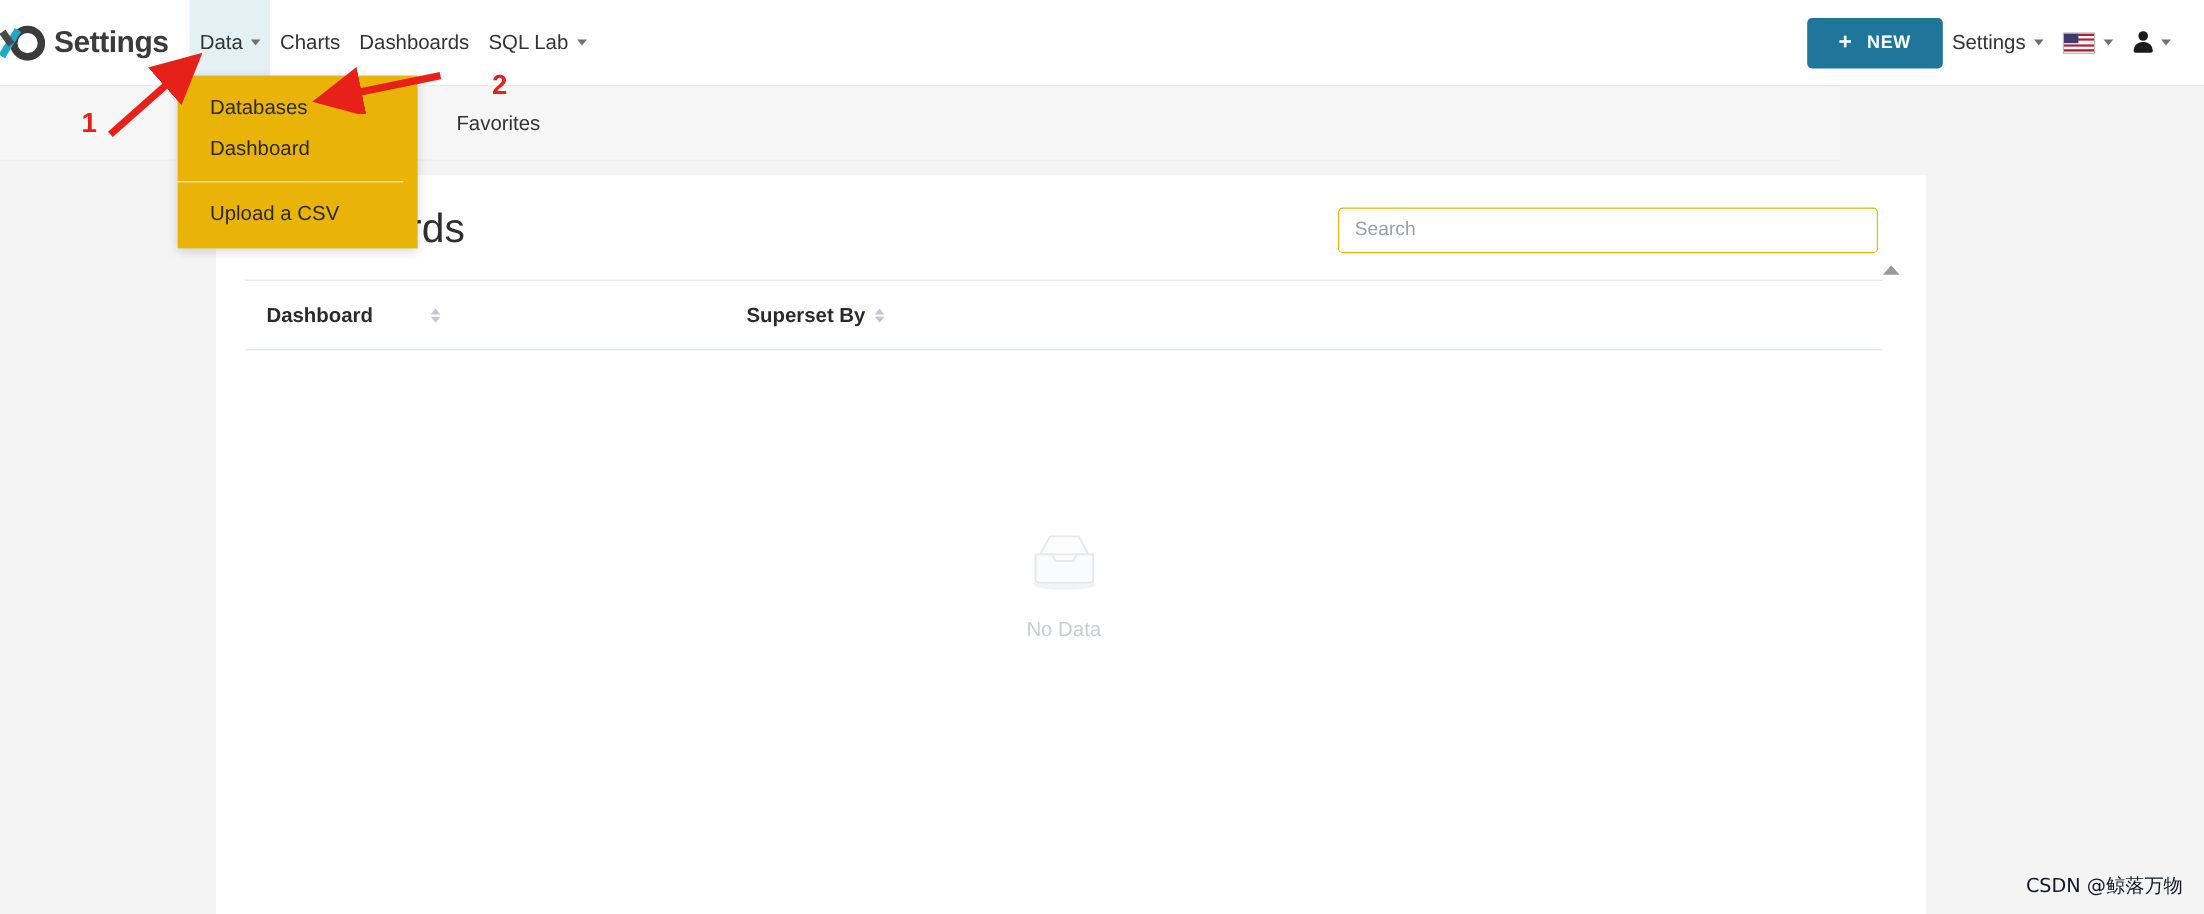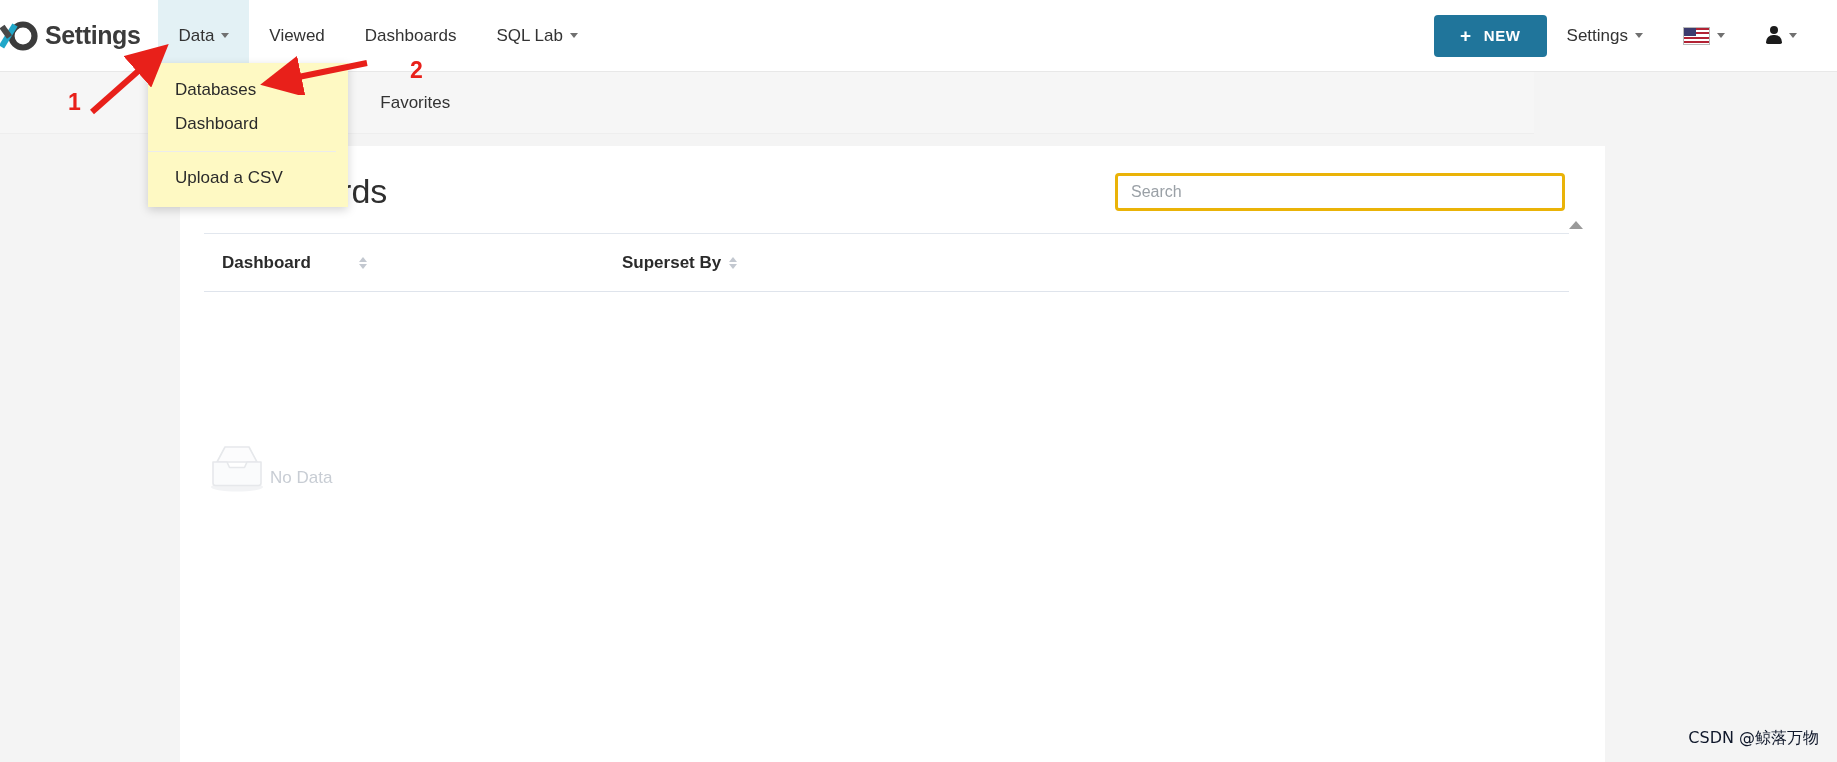--- a/index.html
+++ b/index.html
@@ -33,21 +33,21 @@
   .brand-logo { width: 38px; height: 34px; margin-right: 7px; flex: none; }
   .brand-name {
     font-size: 25px; font-weight: bold; color: #3b3b3b;
     letter-spacing: -0.4px;
   }
   .nav-items { display: flex; align-items: center; height: 100%; }
   .nav-item {
     position: relative;
     height: 100%;
     display: flex; align-items: center;
-    padding: 0 20px;
+    padding: 0 8px;
     font-size: 17px; color: #333333;
     cursor: pointer;
     white-space: nowrap;
   }
   .nav-item.active { background: #e3f1f5; }
   .caret {
     display: inline-block;
     width: 0; height: 0; margin-left: 7px;
     border-left: 4.5px solid transparent;
     border-right: 4.5px solid transparent;
@@ -97,21 +97,21 @@
     position: absolute; left: 0.5px; top: 9px;
     width: 16px; height: 9px;
     border-radius: 8px 8px 2px 2px; background: #1b1b1b;
   }
 
   
   .dropdown {
     position: absolute;
     left: 148px; top: 63px;
     width: 200px;
-    background: #fef9c3;
+    background: #eab308;
     box-shadow: 0 3px 9px rgba(0,0,0,0.17);
     z-index: 40;
     padding: 10px 12px 12px 0;
   }
   .dropdown-item {
     padding: 7px 0 7px 27px;
     font-size: 17px; color: #2b2b2b;
     cursor: pointer;
     white-space: nowrap;
   }
@@ -149,21 +149,21 @@
     justify-content: space-between;
     padding: 26px 40px 0 24px;
   }
   .page-title {
     font-size: 34px; color: #2f2f2f;
     font-weight: normal; margin: 0;
     line-height: 1.15;
   }
   .search-box {
     width: 450px; height: 38px;
-    border: 3px solid #eab308;
+    border: 1px solid #eab308;
     border-radius: 4px;
     padding: 0 13px;
     font-size: 16px; color: #333333;
     font-family: "Liberation Sans", sans-serif;
     outline: none;
     background: #ffffff;
   }
   .search-box::placeholder { color: #9aa0a6; }
   .header-rule {
     margin: 22px 36px 0 24px;
@@ -211,21 +211,21 @@
   }
   .scroll-top-btn .tri {
     width: 0; height: 0;
     border-left: 7px solid transparent;
     border-right: 7px solid transparent;
     border-bottom: 8px solid #9a9a9a;
   }
 
   
   .empty-state {
-    display: flex; flex-direction: row;
+    display: flex; flex-direction: column;
     align-items: center; justify-content: flex-start;
     padding-top: 150px;
   }
   .empty-text {
     margin-top: 16px;
     font-size: 17px; color: #c8cdd4;
   }
 
   
   .annot { position: absolute; z-index: 60; pointer-events: none; }
@@ -261,21 +261,21 @@
       </span>
       <span class="brand-name">Settings</span>
     </div>
 
     <div class="nav-items">
       <div class="nav-item active">
         <span>Data</span>
         <span class="caret"></span>
       </div>
       <div class="nav-item">
-        <span>Viewed</span>
+        <span>Charts</span>
       </div>
       <div class="nav-item">
         <span>Dashboards</span>
       </div>
       <div class="nav-item">
         <span>SQL Lab</span>
         <span class="caret"></span>
       </div>
     </div>
 

